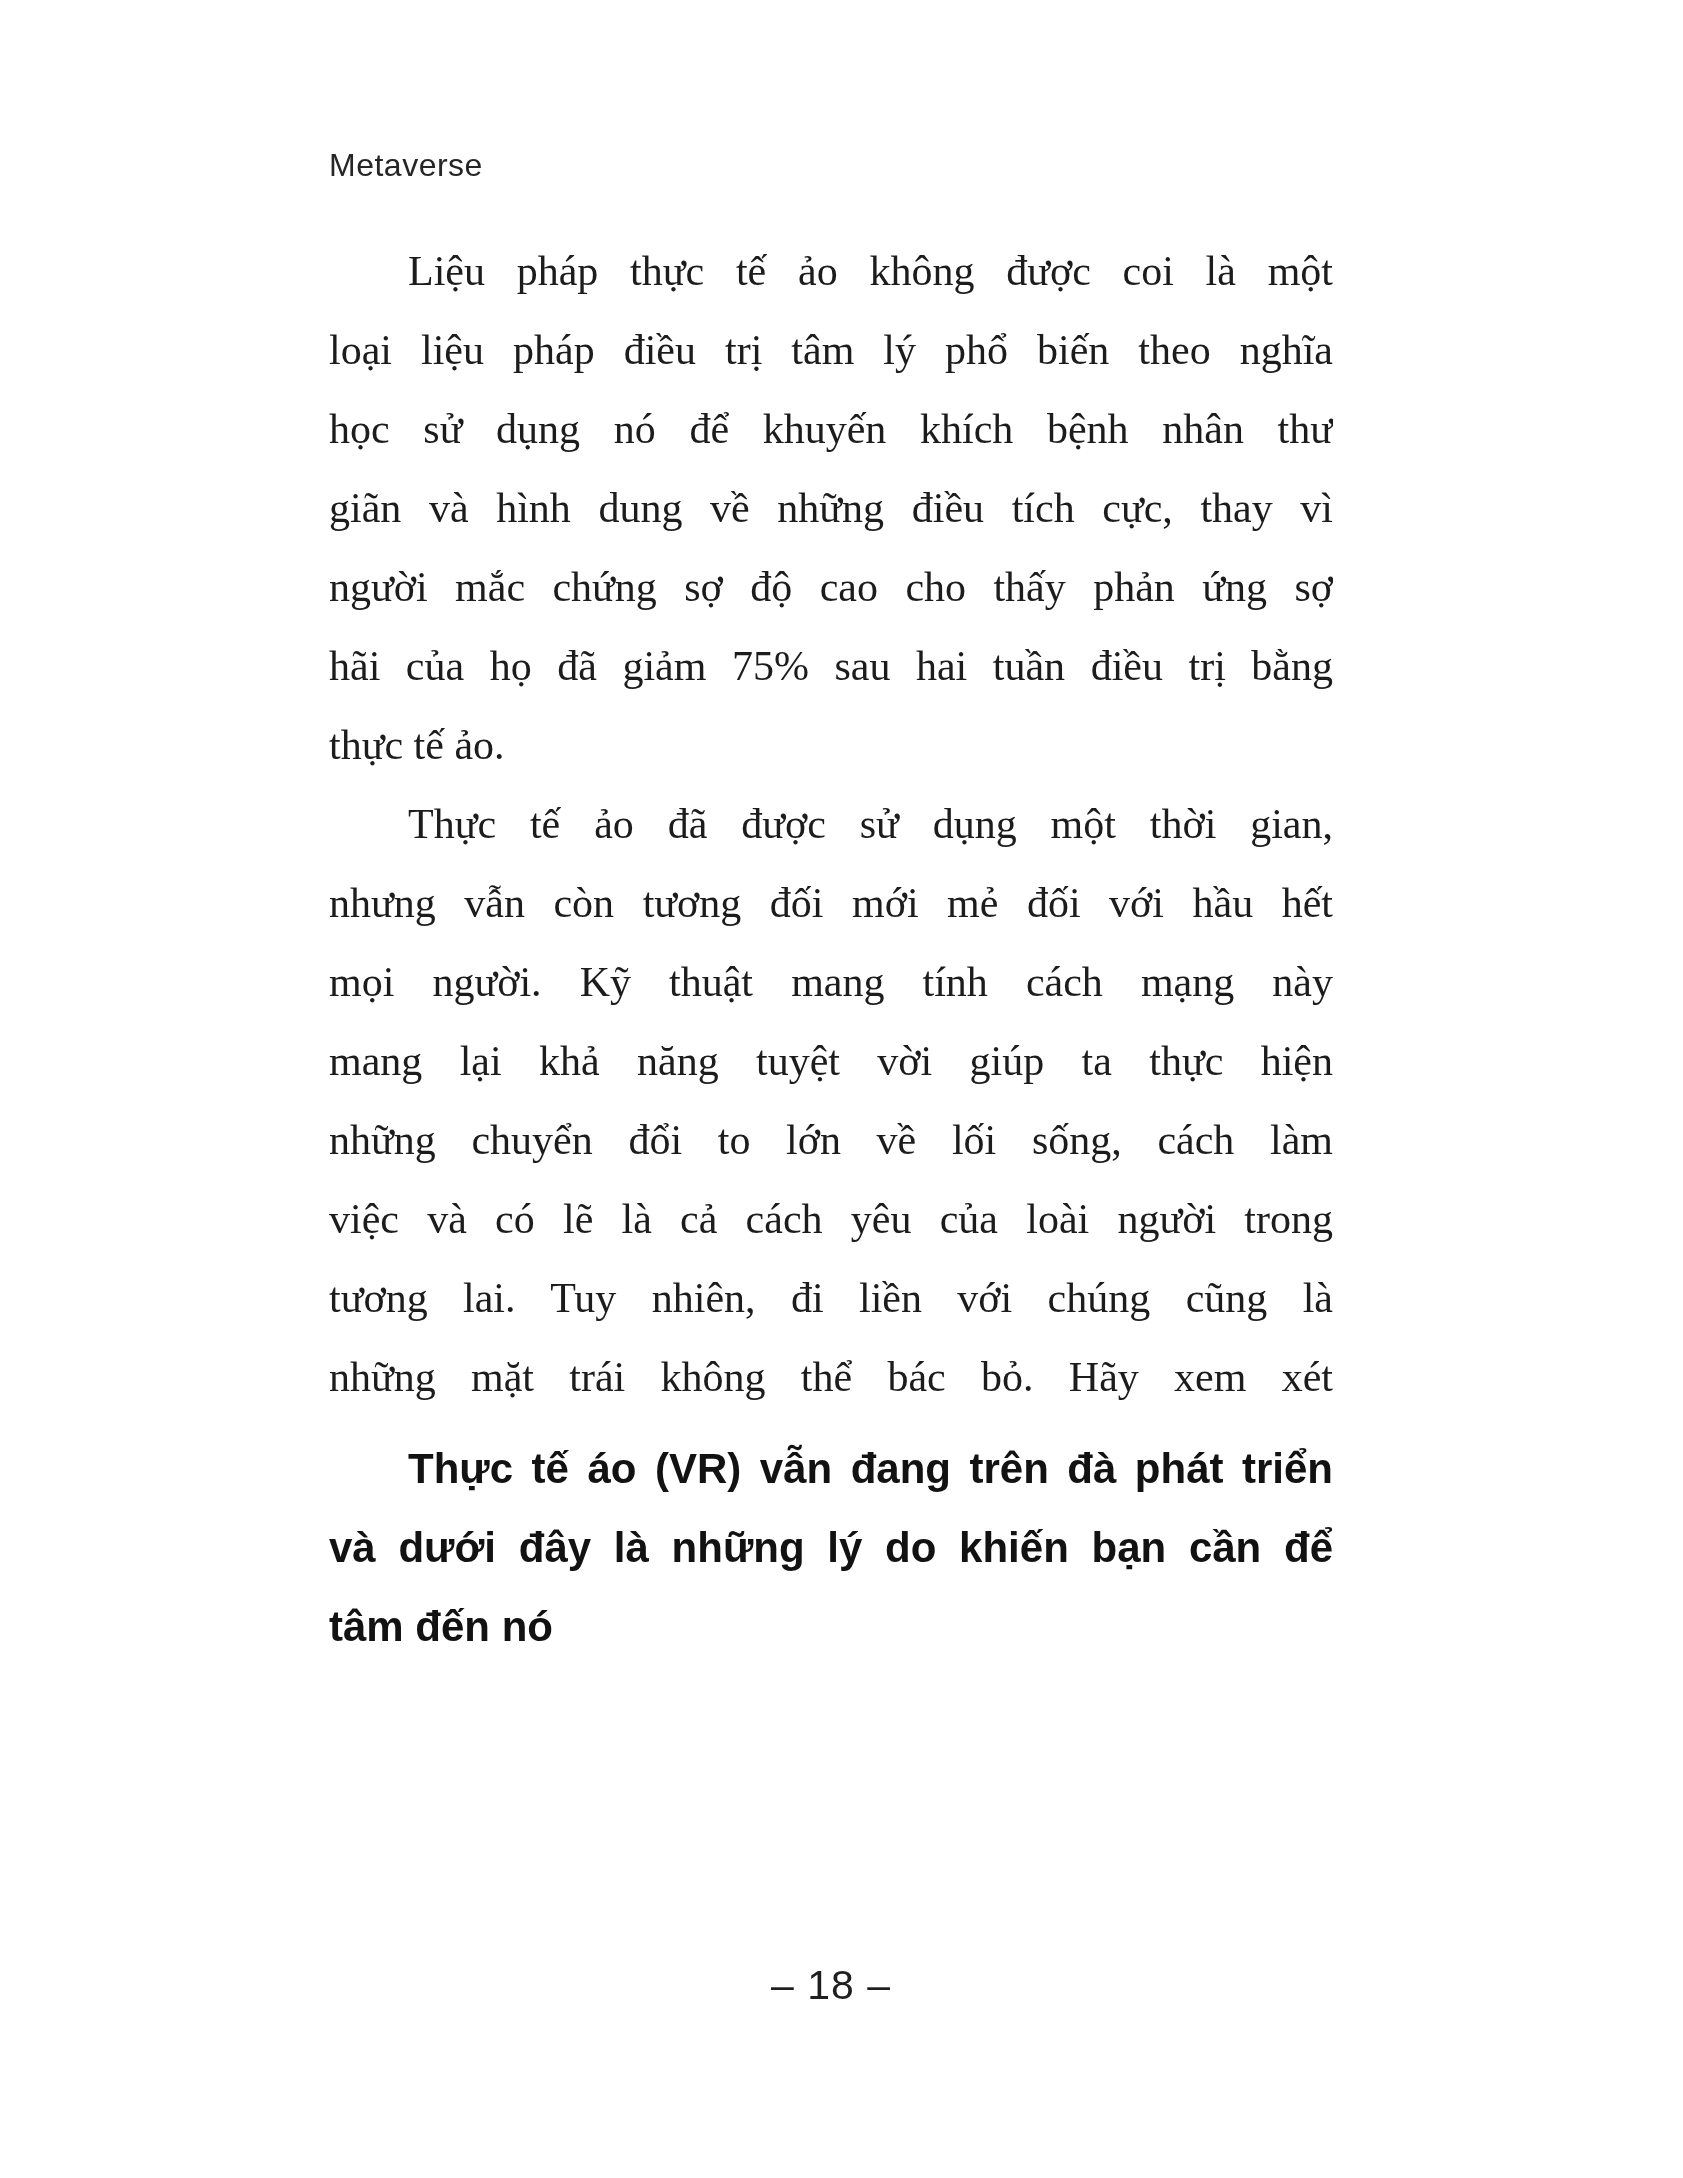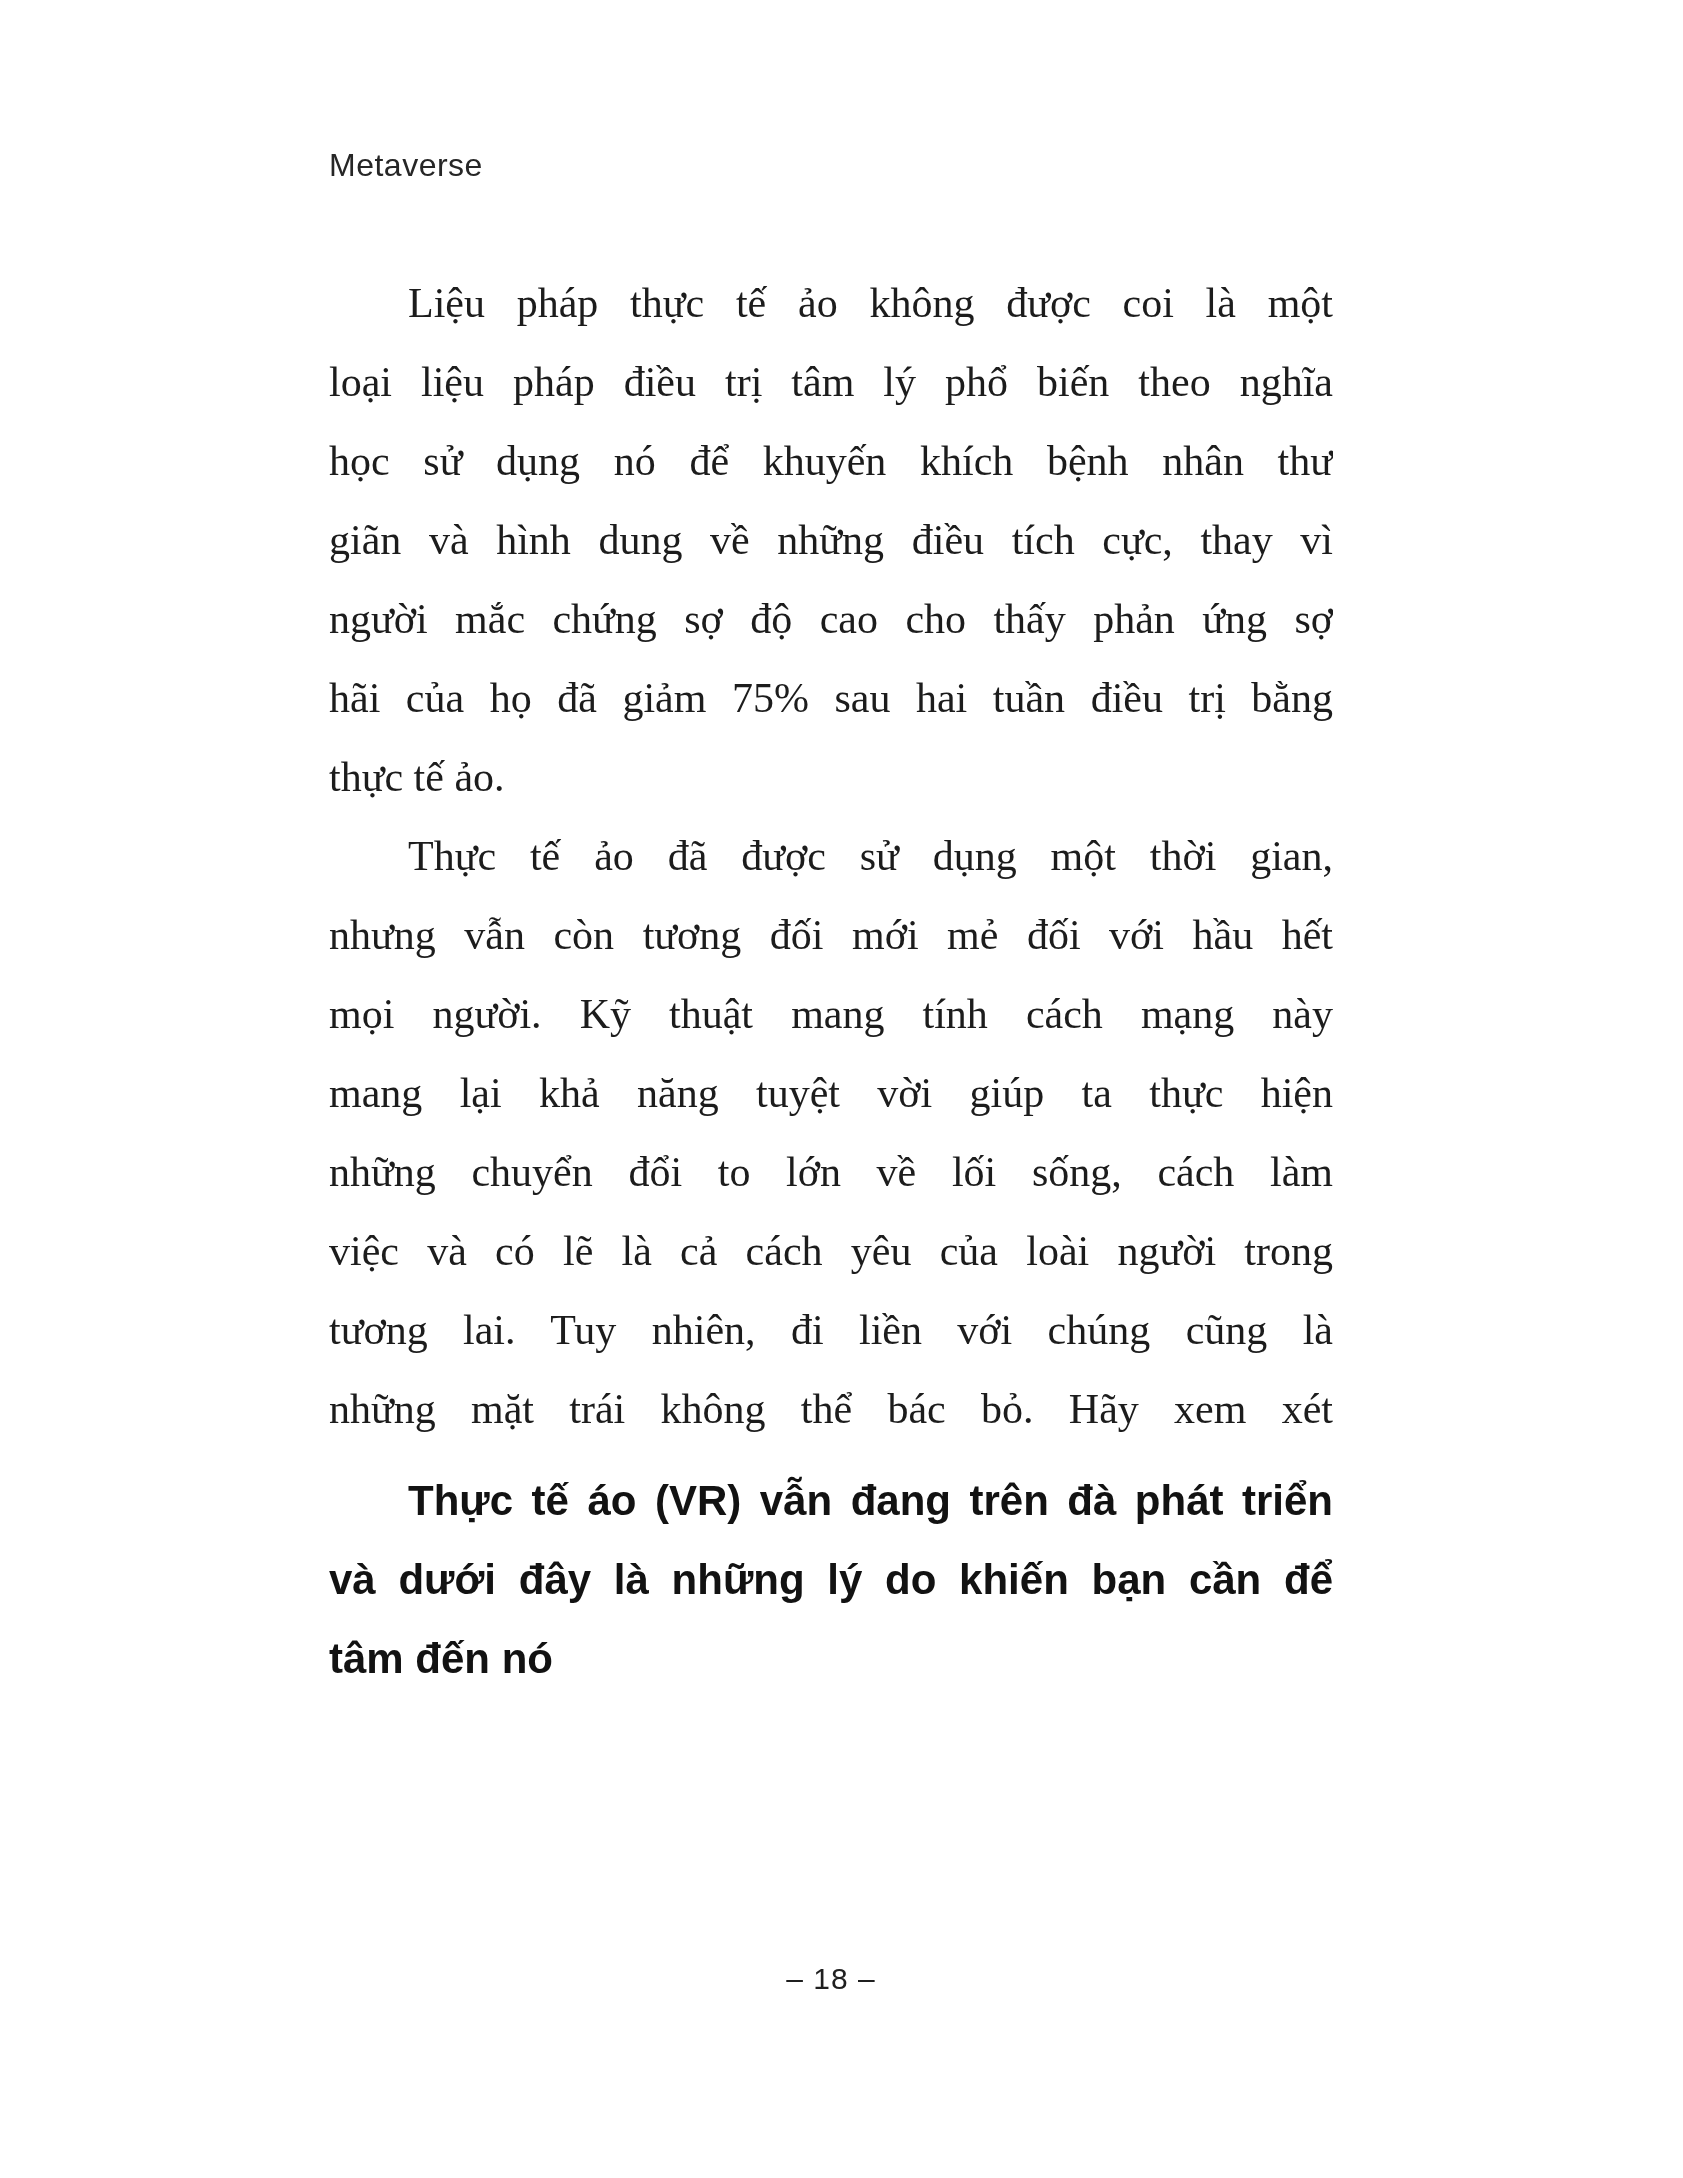--- a/index.html
+++ b/index.html
@@ -22,21 +22,21 @@
     top: 147px;
     font-family: "Liberation Sans", sans-serif;
     font-size: 32px;
     font-weight: 400;
     color: #262626;
     letter-spacing: 0.5px;
   }
   .text-column {
     position: absolute;
     left: 329px;
-    top: 264px;
+    top: 232px;
     width: 1004px;
     color: #1c1c1c;
   }
   .block {
     margin: 0;
   }
   .block.body-paragraph {
     font-family: "Liberation Serif", serif;
     font-size: 42px;
     line-height: 79px;
@@ -62,21 +62,21 @@
   .text-line.last-left {
     text-align-last: left;
   }
   .page-number {
     position: absolute;
     left: 329px;
     top: 1962px;
     width: 1004px;
     text-align: center;
     font-family: "Liberation Sans", sans-serif;
-    font-size: 30px;
+    font-size: 41px;
     font-weight: 500;
     color: #1f1f1f;
     letter-spacing: 1px;
   }
 </style>
 </head>
 <body>
 
 <div class="page">
   <div class="running-header">Metaverse</div>

